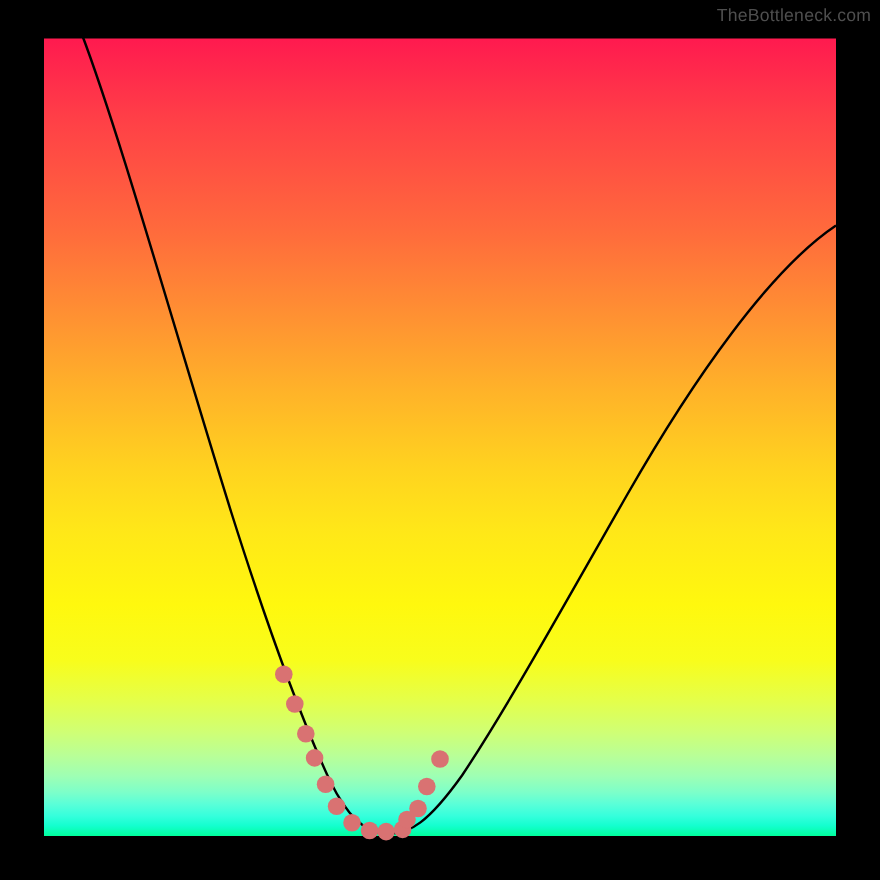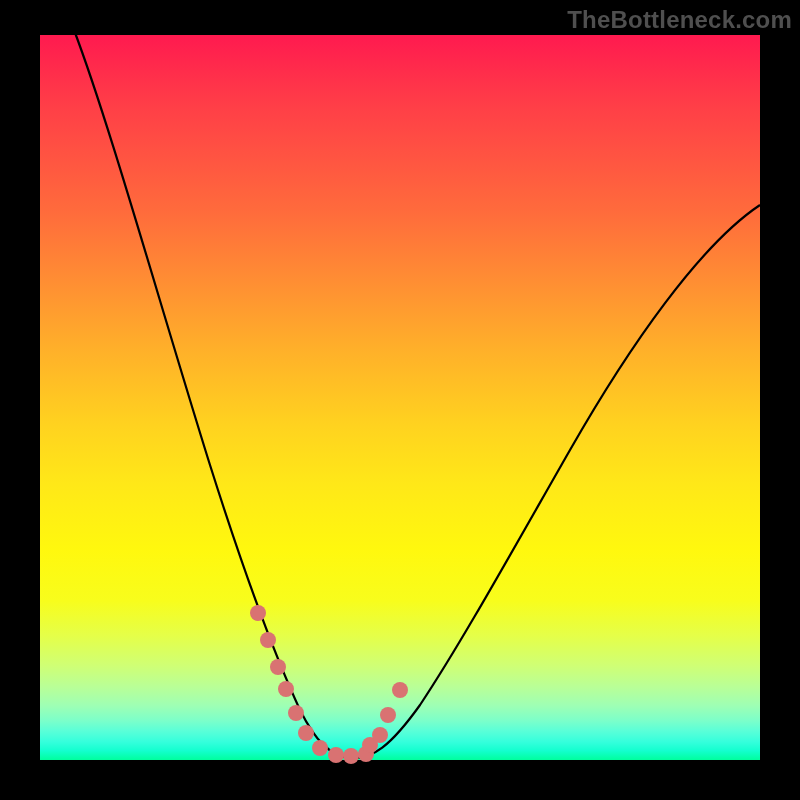--- a/index.html
+++ b/index.html
@@ -44,22 +44,22 @@
       #35ffdc 97.5%,
       #14ffcf 98.7%,
       #00ff9d 100%
     );
   }
   .watermark {
     position: absolute;
     top: 6px;
     right: 8px;
     color: #4f4f4f;
-    font-size: 24px;
-    font-weight: 700;
+    font-size: 16px;
+    font-weight: 400;
     letter-spacing: 0.2px;
     user-select: none;
   }
   svg.curves {
     position: absolute;
     left: 0;
     top: 0;
     width: 720px;
     height: 725px;
     overflow: visible;

